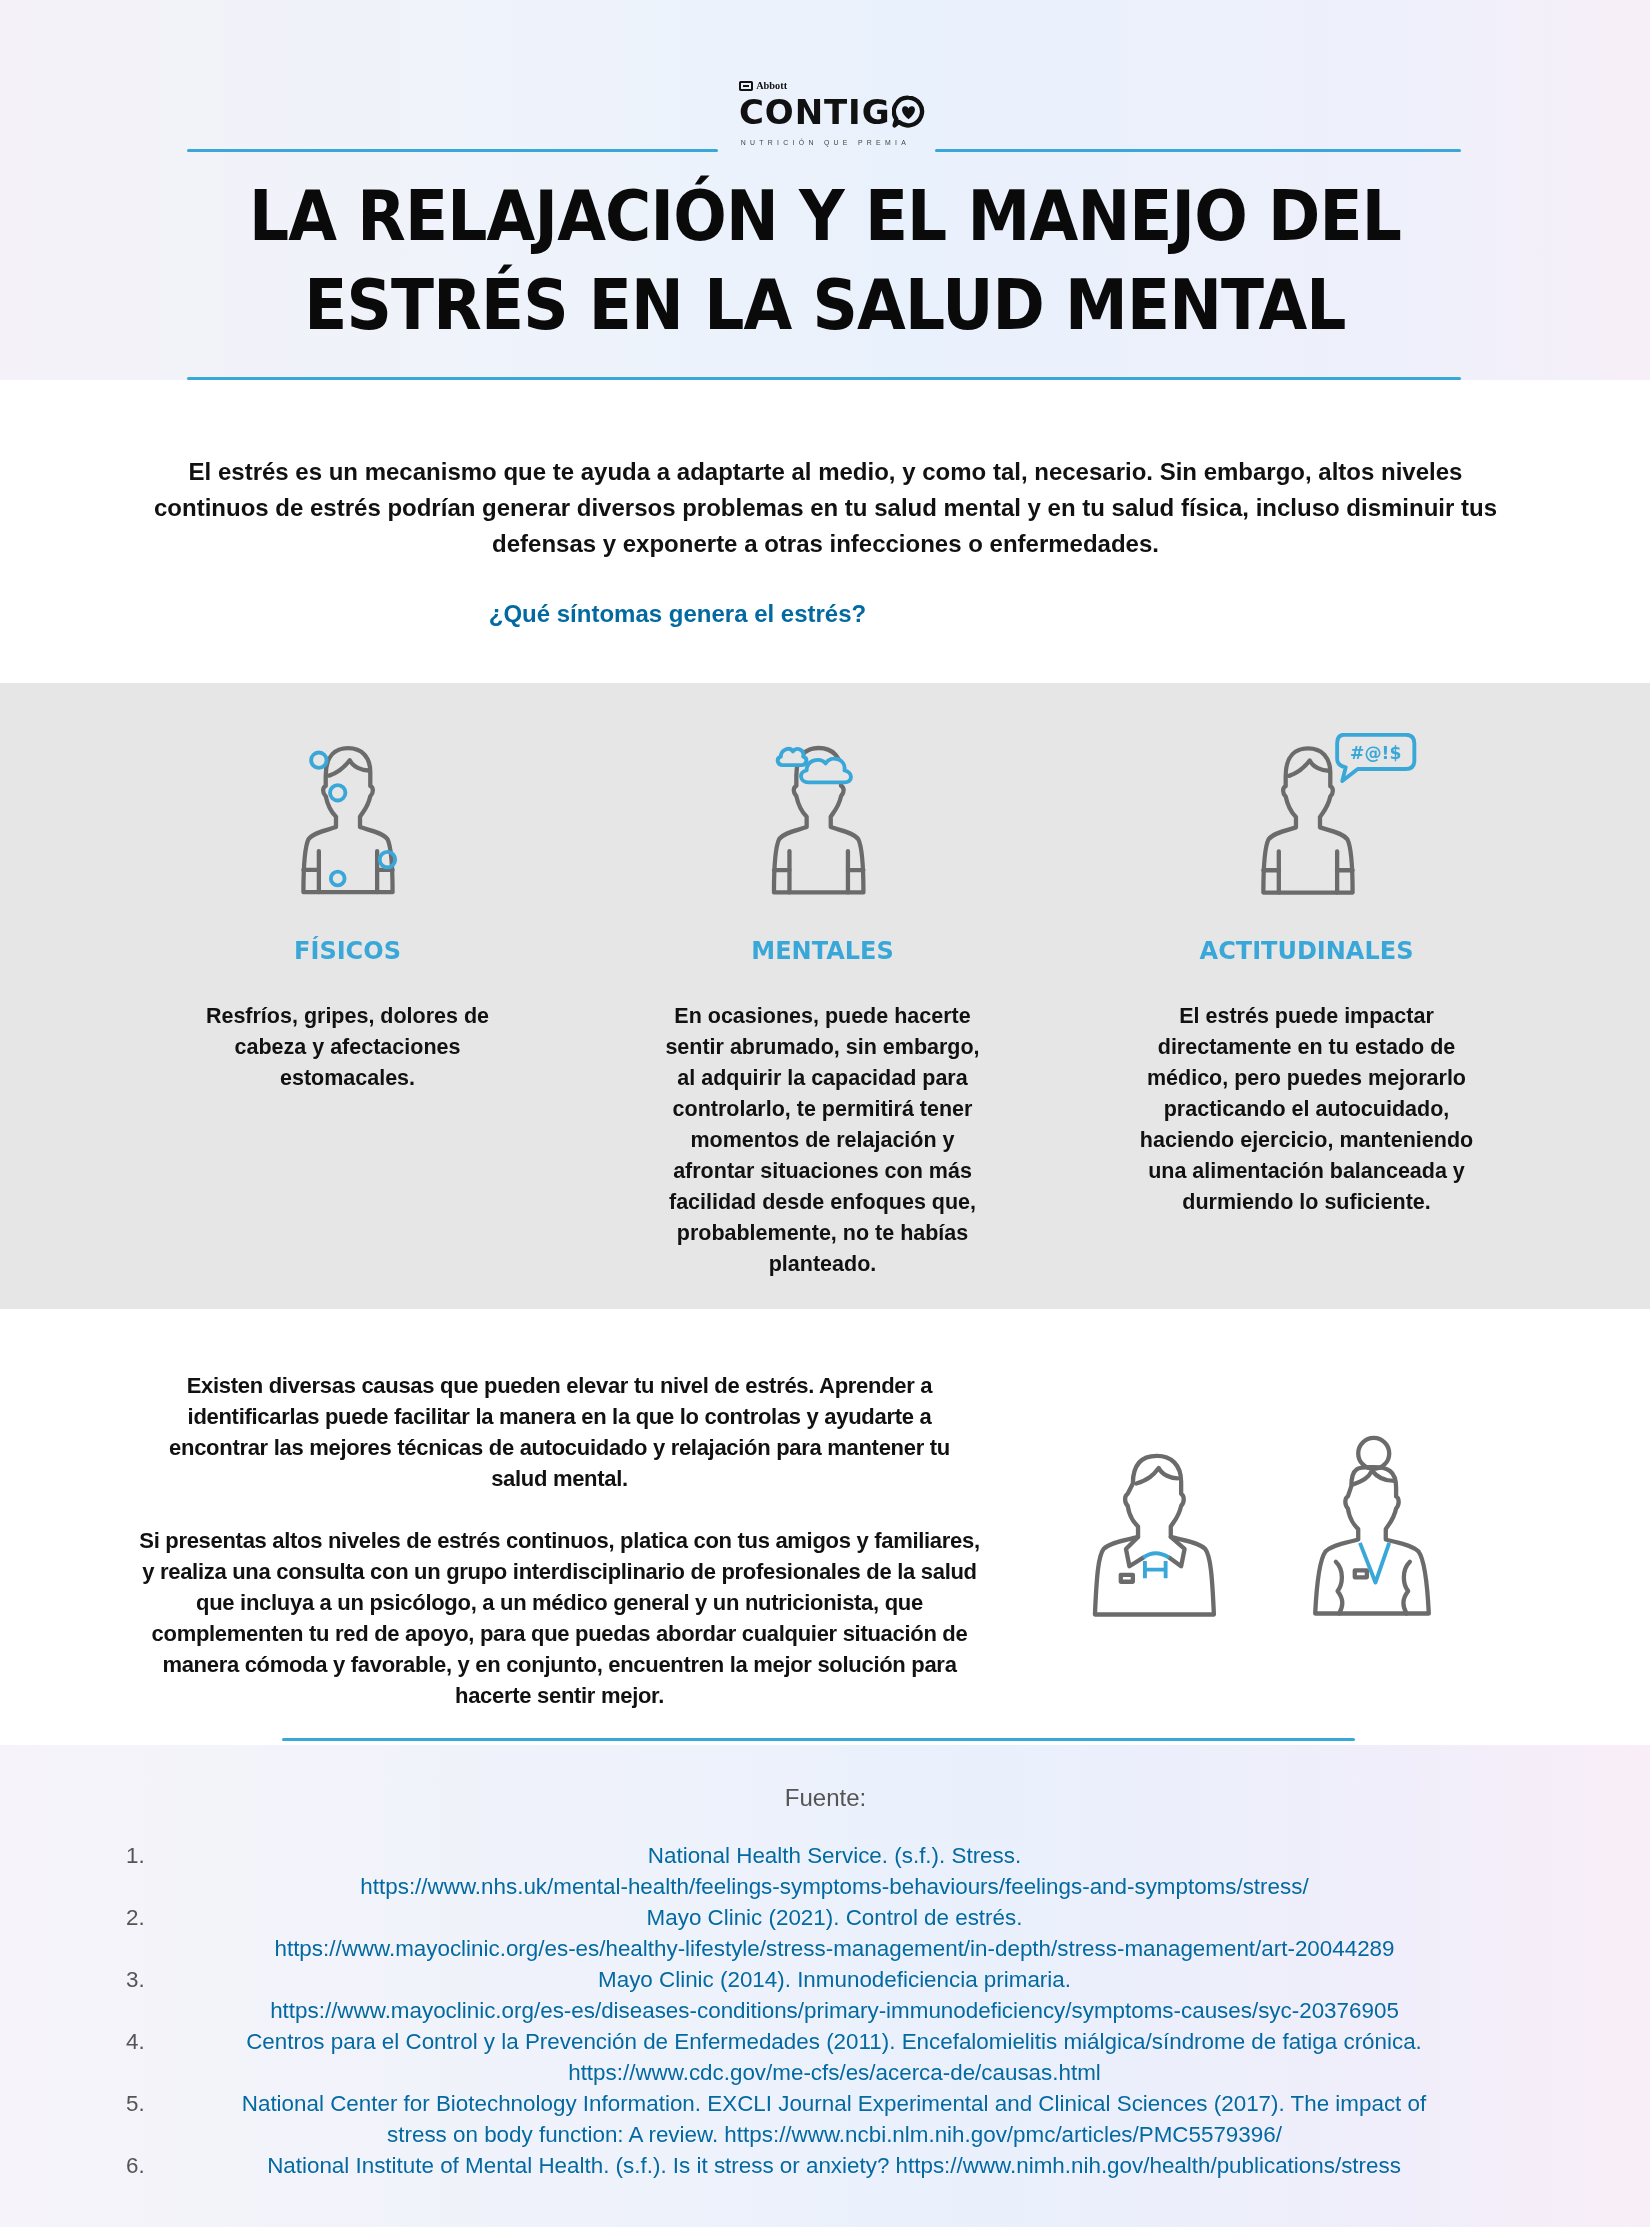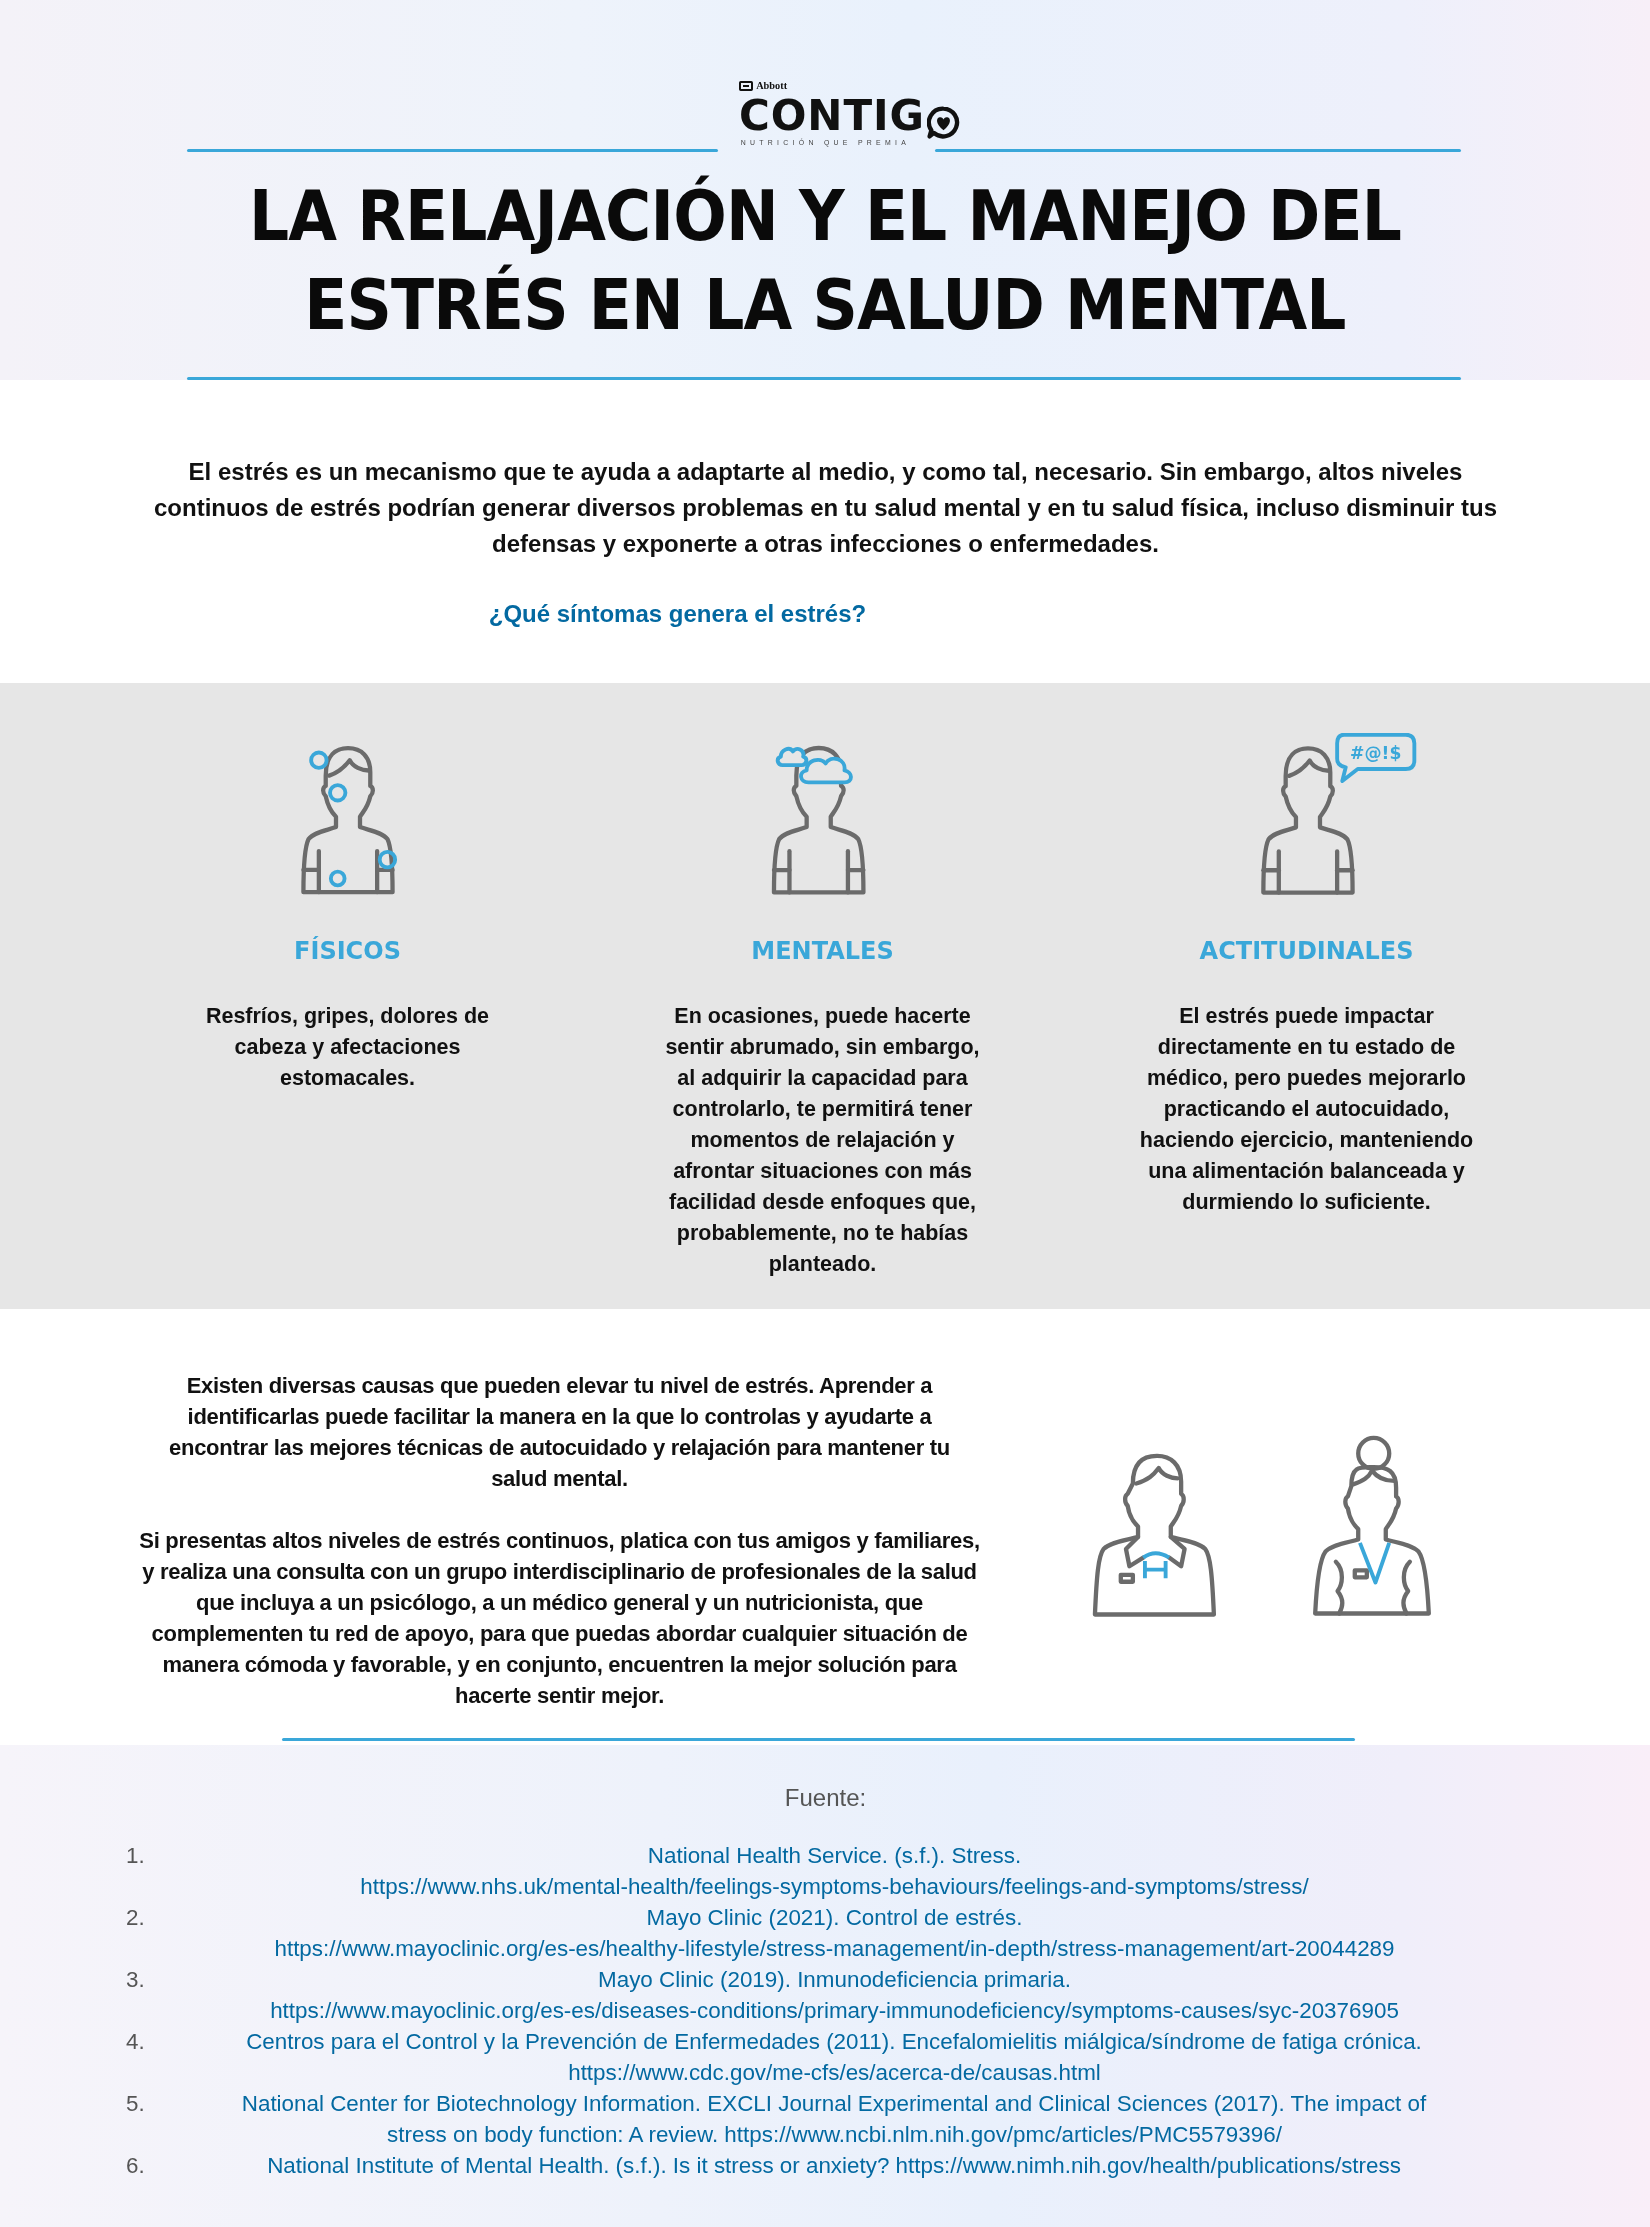--- a/index.html
+++ b/index.html
@@ -26,22 +26,22 @@
       display: flex; align-items: center; gap: 3.4px;
       font-family: "Liberation Serif", serif; font-weight: bold; font-size: 10.3px; color: #111;
     }
     .abbott-mark {
       width: 13.8px; height: 10.3px; border: 2.1px solid #111; border-radius: 1.7px; position: relative;
     }
     .abbott-mark::after {
       content: ""; position: absolute; left: 1.7px; right: 1.7px; top: 2.6px; height: 1.7px; background: #111;
     }
     .brand {
-      position: absolute; left: 0; top: 15.5px; display: flex; align-items: flex-end;
-      font-family: "DejaVu Sans", sans-serif; font-weight: bold; font-size: 42px; letter-spacing: 0.9px; color: #111;
+      position: absolute; left: 0; top: 15.5px; display: flex; align-items: flex-start;
+      font-family: "DejaVu Sans", sans-serif; font-weight: bold; font-size: 34px; letter-spacing: 0.9px; color: #111;
       line-height: 1;
     }
     .brand-heart {
       width: 33px; height: 33px; margin-left: 1.7px; position: relative;
     }
     .tagline {
       position: absolute; left: 1.7px; top: 60px; width: 172px; text-align: left;
       font-size: 6.9px; letter-spacing: 4.3px; color: #444;
     }
     .hline {
@@ -250,21 +250,21 @@
     <div class="ref-text">National Health Service. (s.f.). Stress.</div>
     <div class="ref-text">https://www.nhs.uk/mental-health/feelings-symptoms-behaviours/feelings-and-symptoms/stress/</div>
   </div>
   <div class="ref">
     <span class="ref-num">2.</span>
     <div class="ref-text">Mayo Clinic (2021). Control de estrés.</div>
     <div class="ref-text">https://www.mayoclinic.org/es-es/healthy-lifestyle/stress-management/in-depth/stress-management/art-20044289</div>
   </div>
   <div class="ref">
     <span class="ref-num">3.</span>
-    <div class="ref-text">Mayo Clinic (2019). Inmunodeficiencia primaria.</div>
+    <div class="ref-text">Mayo Clinic (2014). Inmunodeficiencia primaria.</div>
     <div class="ref-text">https://www.mayoclinic.org/es-es/diseases-conditions/primary-immunodeficiency/symptoms-causes/syc-20376905</div>
   </div>
   <div class="ref">
     <span class="ref-num">4.</span>
     <div class="ref-text" style="margin-left:172px; width:1324px;">Centros para el Control y la Prevención de Enfermedades (2011). Encefalomielitis miálgica/síndrome de fatiga crónica.</div>
     <div class="ref-text">https://www.cdc.gov/me-cfs/es/acerca-de/causas.html</div>
   </div>
   <div class="ref">
     <span class="ref-num">5.</span>
     <div class="ref-text" style="margin-left:172px; width:1324px;">National Center for Biotechnology Information. EXCLI Journal Experimental and Clinical Sciences (2017). The impact of</div>

